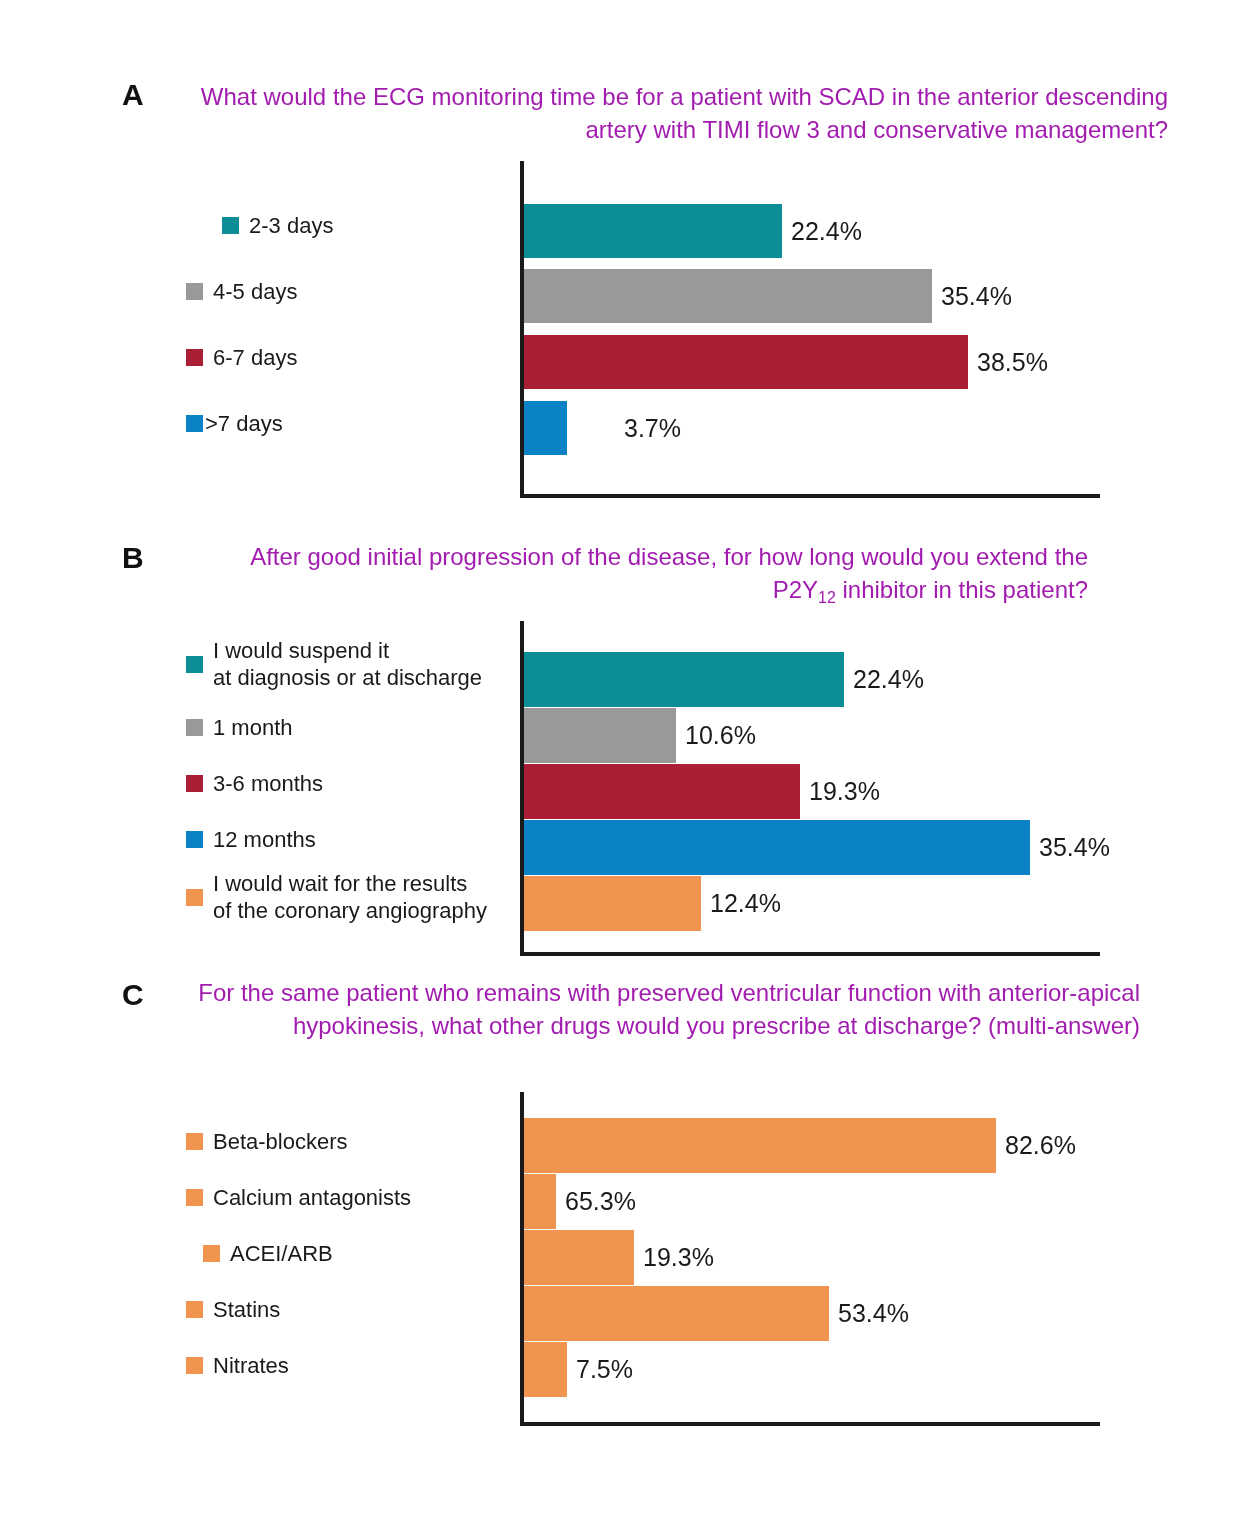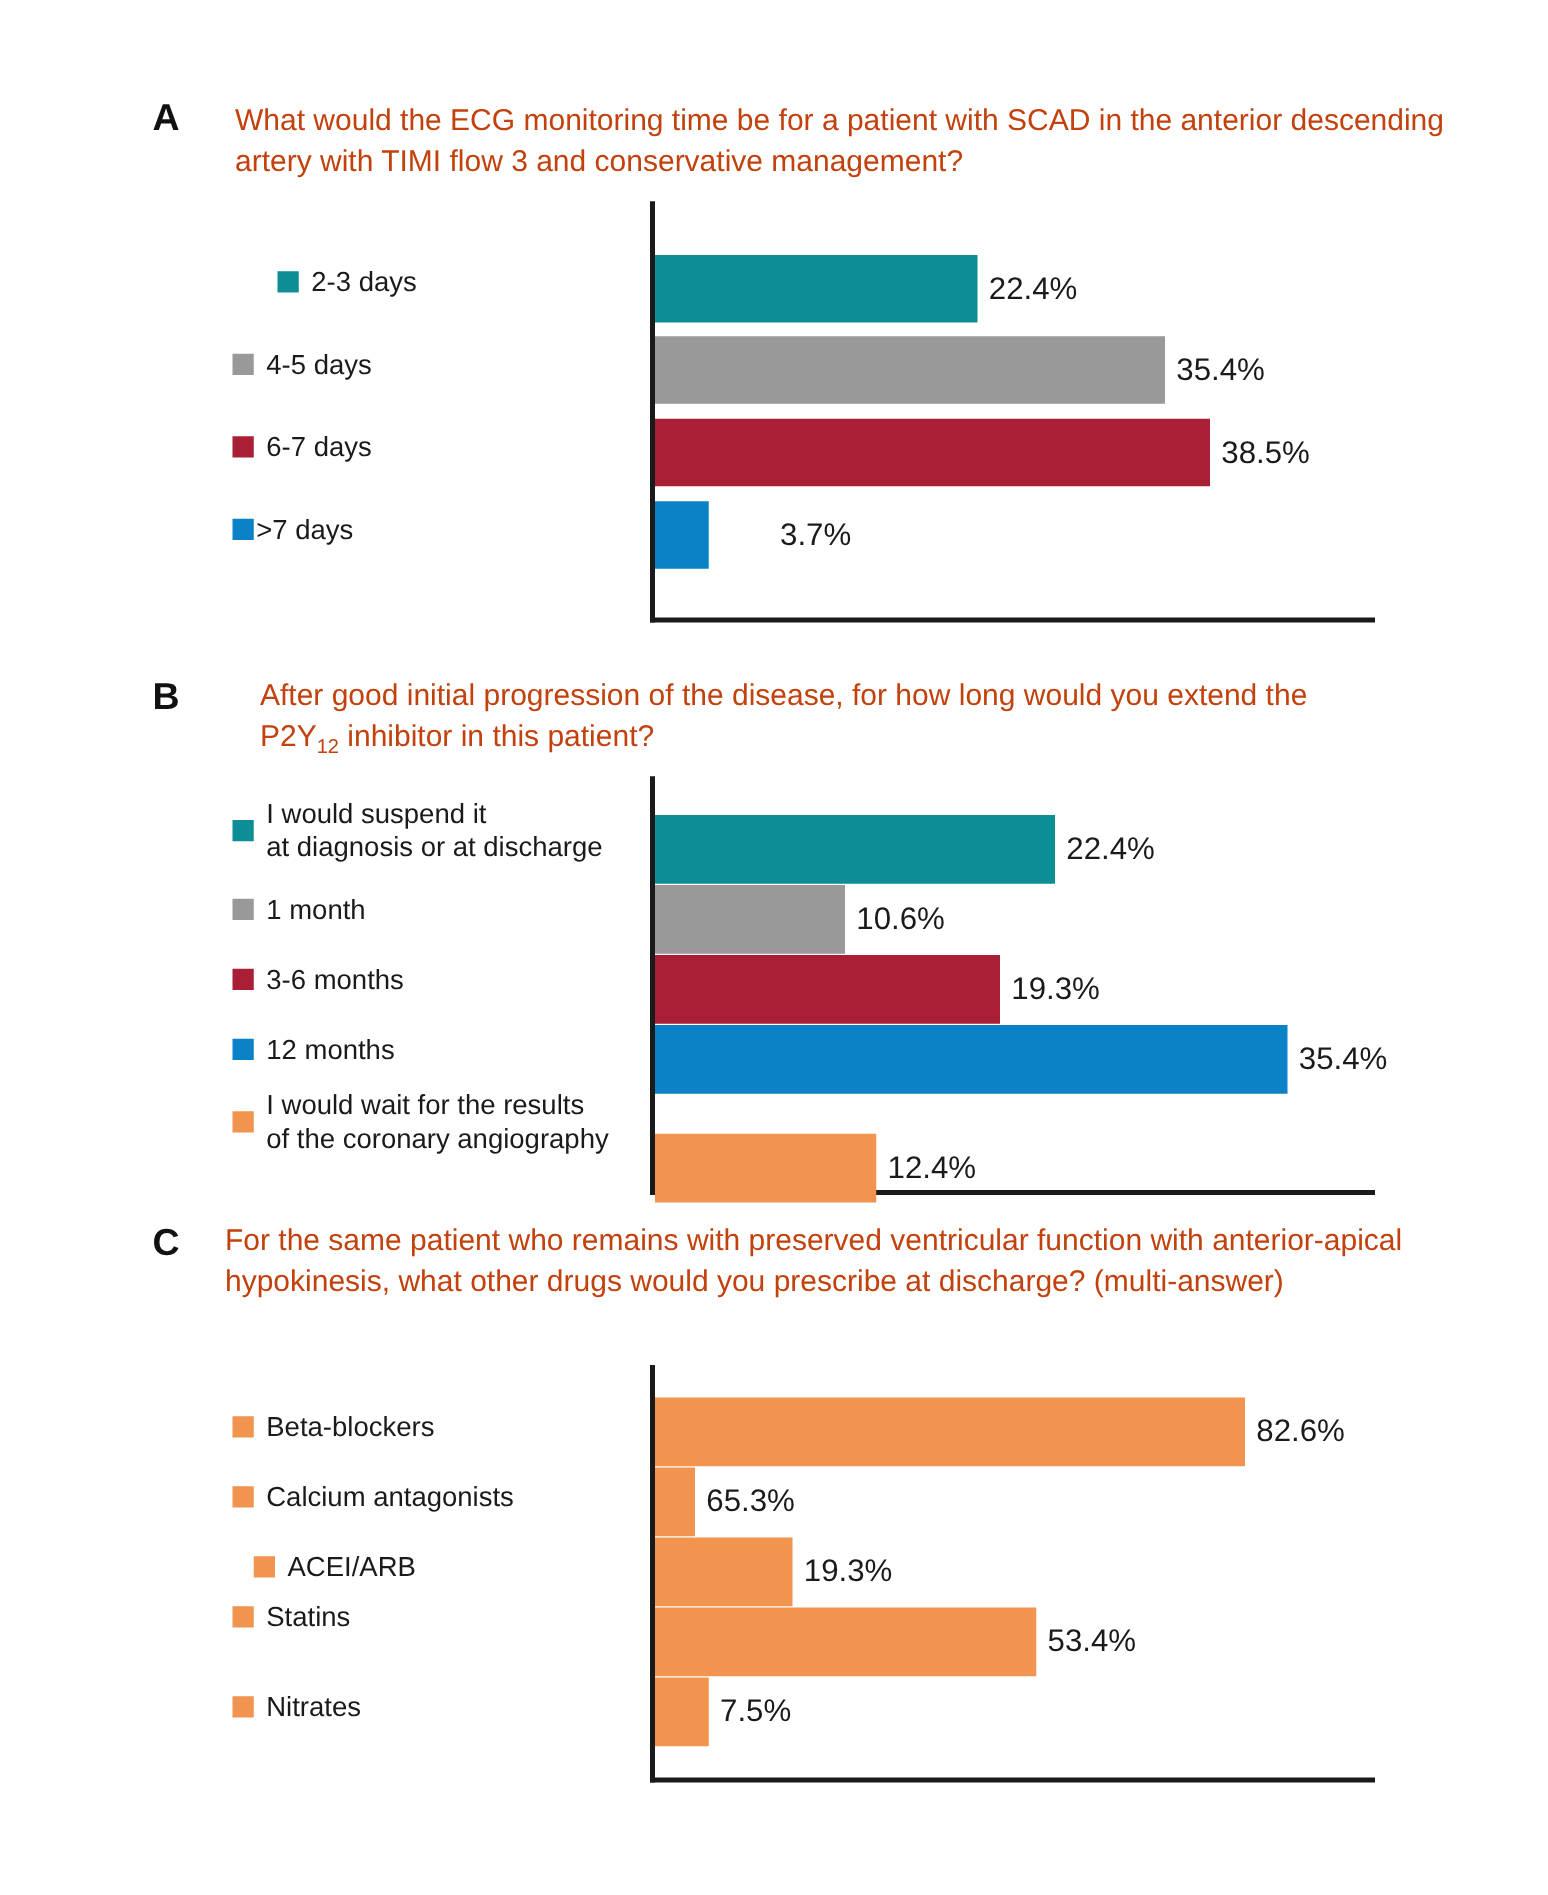--- a/index.html
+++ b/index.html
@@ -26,24 +26,24 @@
   }
   .panel-letter {
     position: absolute;
     font-size: 30px;
     font-weight: bold;
     color: #111111;
     letter-spacing: 0;
   }
   .panel-title {
     position: absolute;
-    text-align: left;
+    text-align: right;
     font-size: 24px;
     line-height: 33px;
-    color: #c2410c;
+    color: #a21caf;
     font-weight: normal;
   }
   .panel-title sub {
     font-size: 16px;
     vertical-align: baseline;
     position: relative;
     top: 5px;
   }
   .plot {
     position: absolute;
@@ -210,21 +210,21 @@
         <span class="bar-value">10.6%</span>
       </div>
       <div class="bar-row" style="top:143px;height:55px;">
         <div class="bar" style="width:276px;background:#a81f36;"></div>
         <span class="bar-value">19.3%</span>
       </div>
       <div class="bar-row" style="top:199px;height:55px;">
         <div class="bar" style="width:506px;background:#0b81c6;"></div>
         <span class="bar-value">35.4%</span>
       </div>
-      <div class="bar-row" style="top:255px;height:55px;margin-top:31px;">
+      <div class="bar-row" style="top:255px;height:55px;">
         <div class="bar" style="width:177px;background:#f0944f;"></div>
         <span class="bar-value">12.4%</span>
       </div>
     </div>
   </div>
 
   <div class="panel" style="top:0;height:460px;">
 
     <div class="panel-letter" style="left:122px;top:978px;">C</div>
 
@@ -240,21 +240,21 @@
         <span class="legend-label">Beta-blockers</span>
       </div>
       <div class="legend-item" style="top:92px;left:0;">
         <span class="legend-swatch" style="background:#f0944f;"></span>
         <span class="legend-label">Calcium antagonists</span>
       </div>
       <div class="legend-item" style="top:148px;left:0;padding-left:17px;">
         <span class="legend-swatch" style="background:#f0944f;"></span>
         <span class="legend-label">ACEI/ARB</span>
       </div>
-      <div class="legend-item" style="top:188px;left:0;text-align:center;">
+      <div class="legend-item" style="top:204px;left:0;text-align:center;">
         <span class="legend-swatch" style="background:#f0944f;"></span>
         <span class="legend-label">Statins</span>
       </div>
       <div class="legend-item" style="top:260px;left:0;">
         <span class="legend-swatch" style="background:#f0944f;"></span>
         <span class="legend-label">Nitrates</span>
       </div>
     </div>
 
     <div class="plot" style="left:520px;top:1092px;width:580px;height:334px;">

